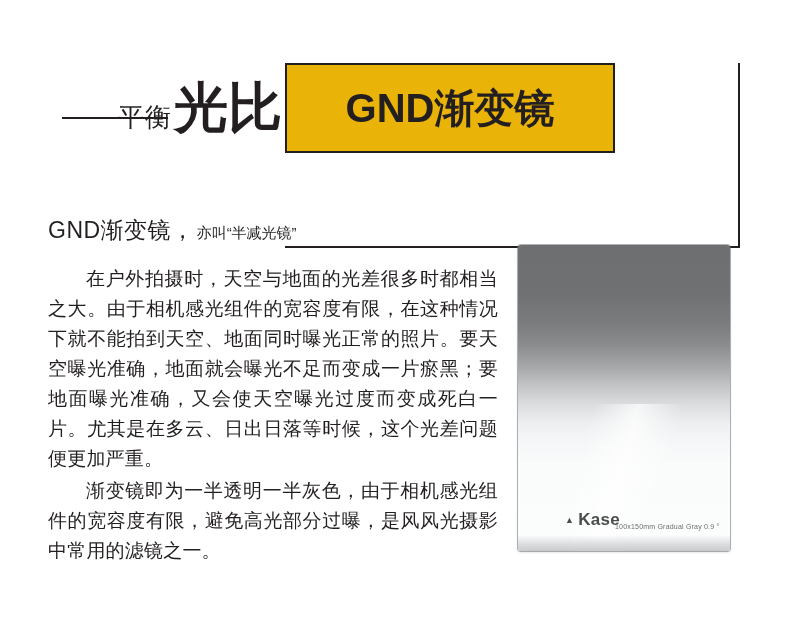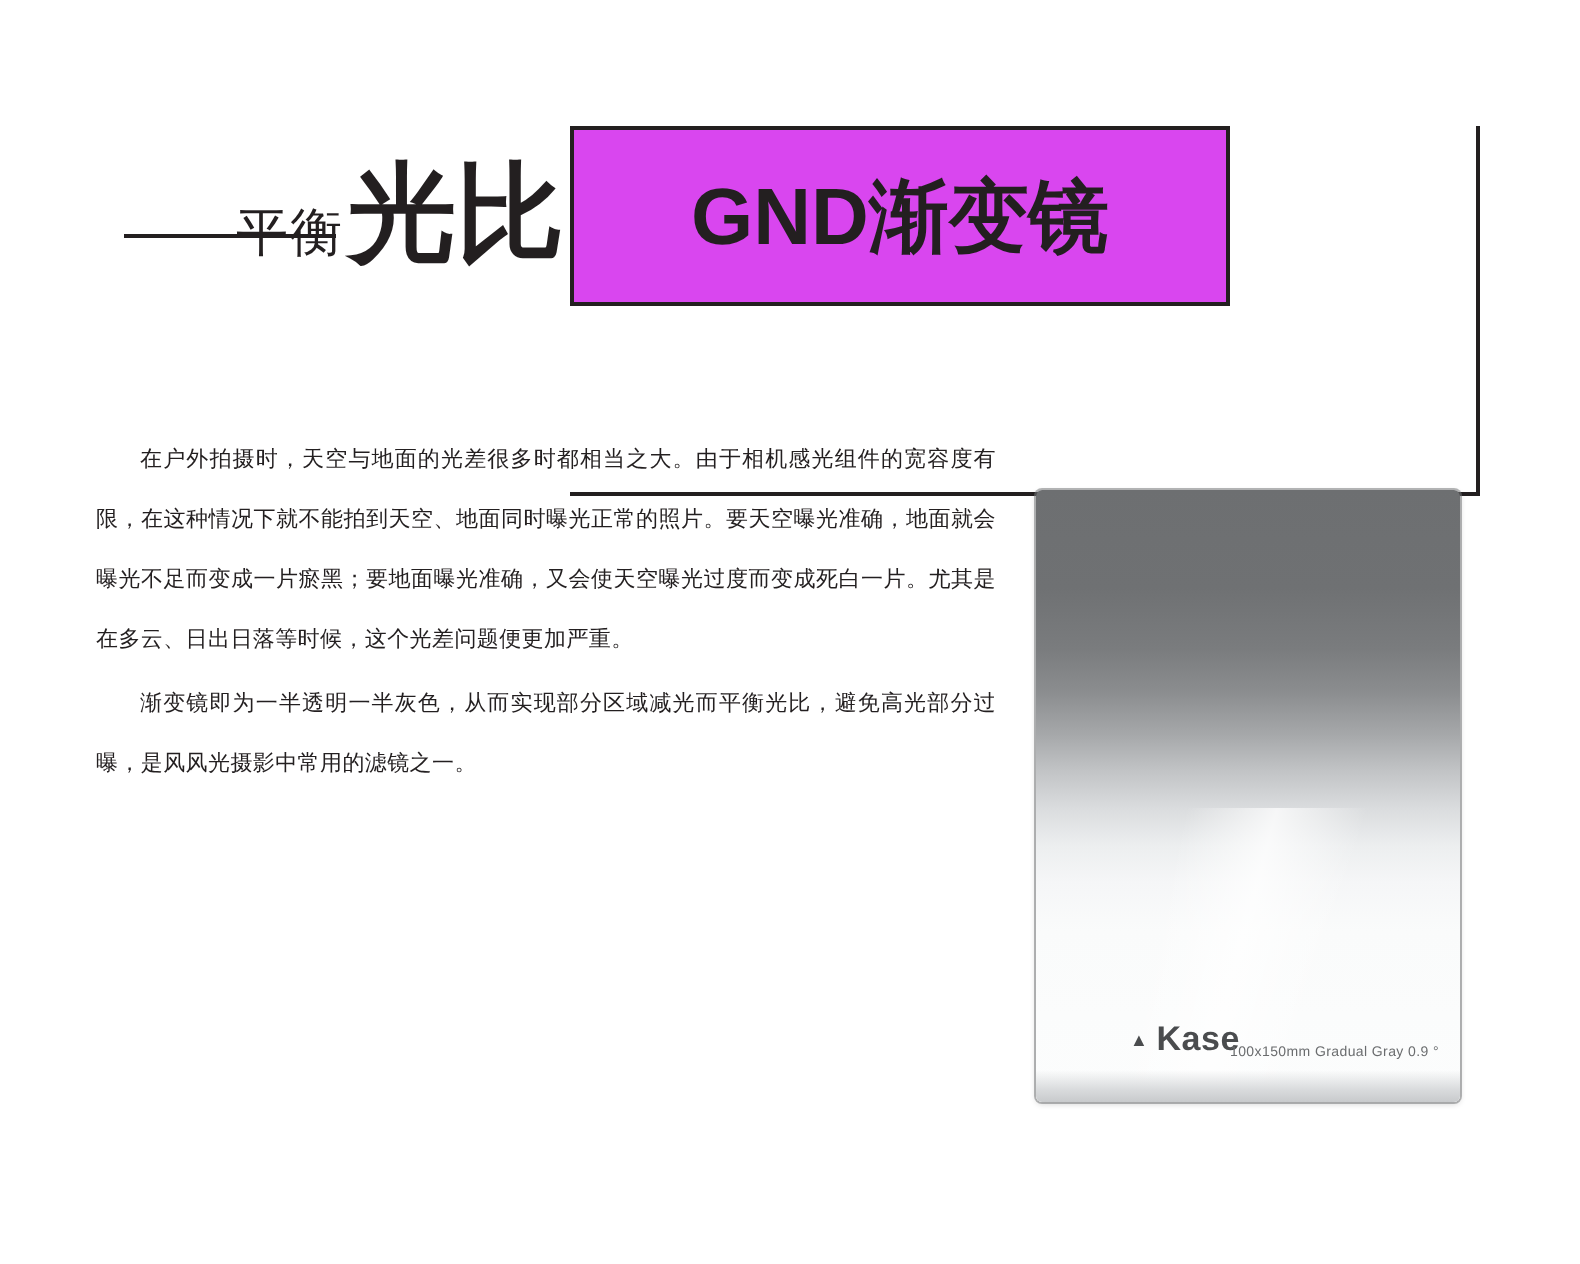--- a/index.html
+++ b/index.html
@@ -74,21 +74,21 @@
   }
   
   #title-box {
     position: absolute;
     left: 285px;
     top: 63px;
     width: 330px;
     height: 90px;
     border: 2px solid #231f20;
     box-sizing: border-box;
-    background: #d946ef;
+    background: #eab308;
     display: flex;
     align-items: center;
     justify-content: center;
     z-index: 3;
   }
   #title-box-text {
     font-size: 40px;
     font-weight: 700;
     letter-spacing: 0px;
     white-space: nowrap;
@@ -119,21 +119,21 @@
     font-size: 23px;
     font-weight: 500;
     letter-spacing: 0.5px;
   }
   #subhead-sub {
     font-size: 15px;
     font-weight: 400;
     margin-left: 2px;
   }
   .para {
-    font-size: 11px;
+    font-size: 19px;
     line-height: 30px;
     text-indent: 2em;
     text-align: justify;
     margin: 0 0 2px 0;
     letter-spacing: 0.2px;
   }
 
   
   #filter-figure {
     position: absolute;
@@ -219,22 +219,25 @@
     <span class="t-big">光比</span>
     <span class="t-small2">出大片</span>
   </div>
 
   <div id="title-box">
     <span id="title-box-text">GND渐变镜</span>
   </div>
 </div>
 
 <div id="article">
+  <div id="subhead">
+    <span id="subhead-main">GND渐变镜，</span><span id="subhead-sub">亦叫“半减光镜”</span>
+  </div>
   <p class="para">在户外拍摄时，天空与地面的光差很多时都相当之大。由于相机感光组件的宽容度有限，在这种情况下就不能拍到天空、地面同时曝光正常的照片。要天空曝光准确，地面就会曝光不足而变成一片瘀黑；要地面曝光准确，又会使天空曝光过度而变成死白一片。尤其是在多云、日出日落等时候，这个光差问题便更加严重。</p>
-  <p class="para">渐变镜即为一半透明一半灰色，从而实现部分区域减光而平衡光比，避免高光部分过曝，是风风光摄影中常用的滤镜之一。</p>
+  <p class="para">渐变镜即为一半透明一半灰色，由于相机感光组件的宽容度有限，避免高光部分过曝，是风风光摄影中常用的滤镜之一。</p>
 </div>
 
 <div id="filter-figure">
   <div id="filter-glass"></div>
   <div id="filter-sheen"></div>
   <div id="filter-bottom-edge"></div>
   <div id="filter-brand">
     <span id="filter-brand-mark">▲</span>
     <span id="filter-brand-name">Kase</span>
   </div>

